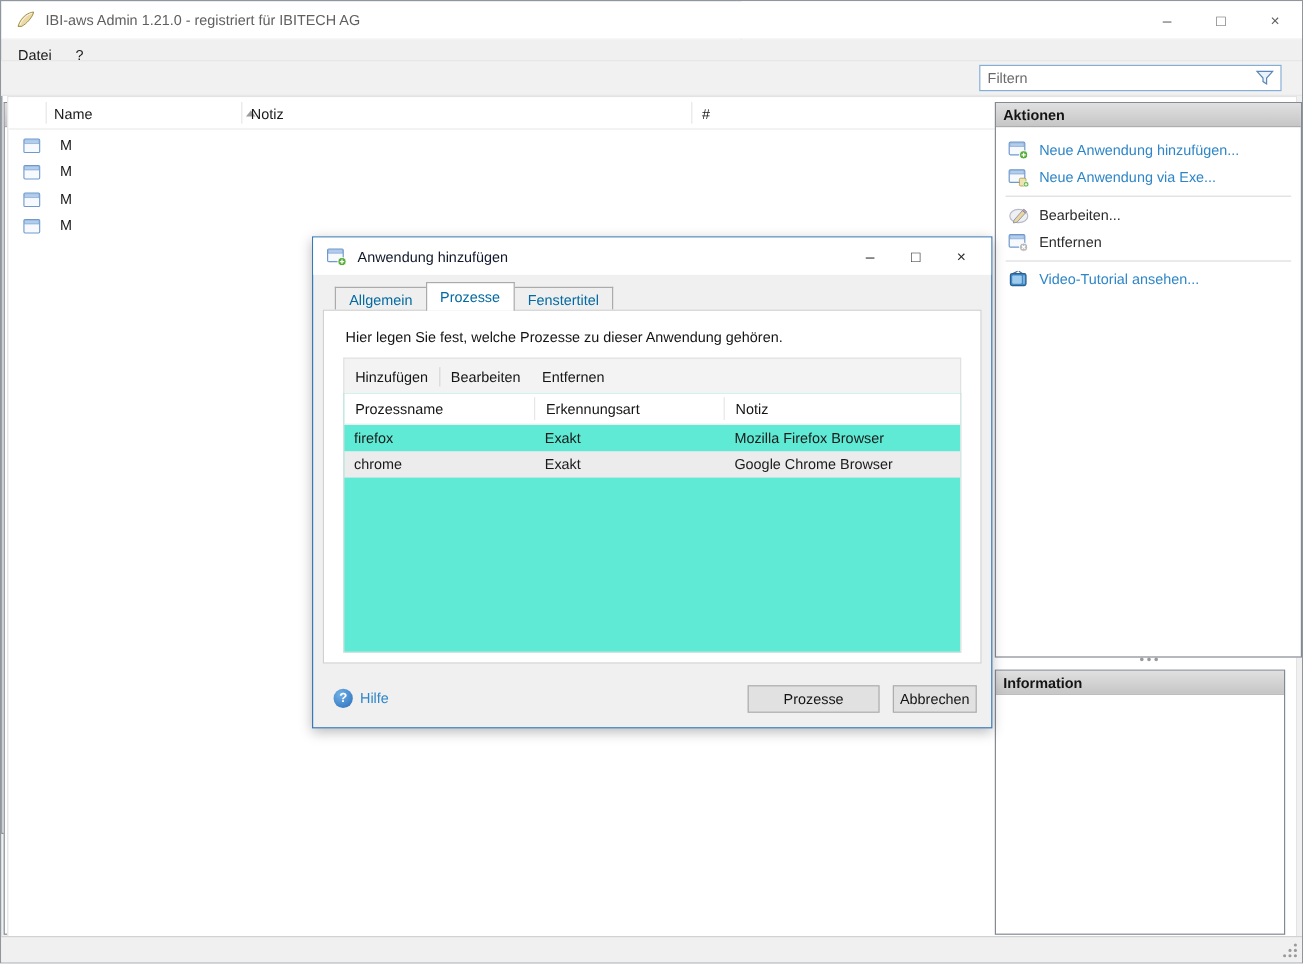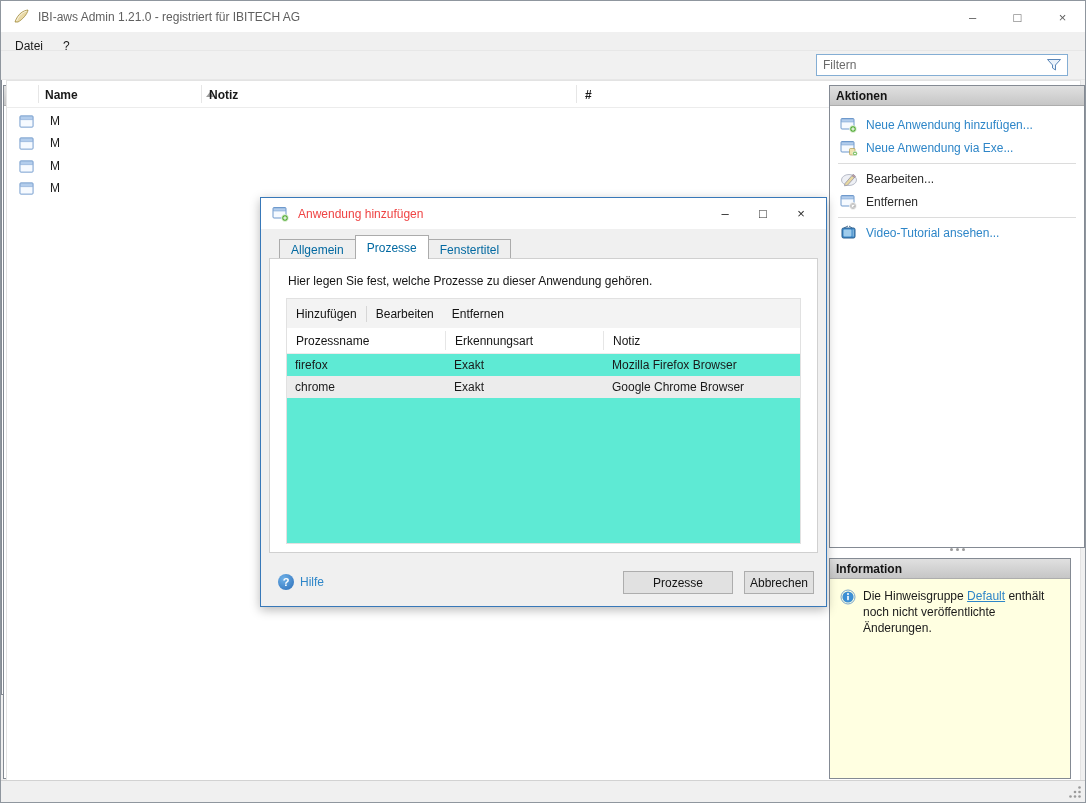--- a/index.html
+++ b/index.html
@@ -41,21 +41,21 @@
   .main-header { position:absolute; left:0; top:0; right:0; height:49px; background:#fff; display:flex; align-items:center; }
   .main-header .hicon { width:32px; height:30px; margin:0 10px 0 13px; }
   .main-title { font-size:17px; font-weight:600; color:#1a2740; letter-spacing:.2px; }
   .filterband { position:absolute; left:0; top:49px; right:0; height:30px; background:#f1f1f1; border-top:1px solid #e7e7e7; border-bottom:1px solid #e7e7e7; display:flex; align-items:center; justify-content:flex-end; }
   .filterbox { width:252px; height:22px; margin-right:17px; background:#fff; border:1px solid #84aed4; display:flex; align-items:center; }
   .filterbox input { flex:1; border:none; outline:none; font-family:"Liberation Sans",sans-serif; font-size:12px; padding:0 6px; color:#333; background:transparent; }
   .filterbox input::placeholder { color:#6a6a6a; }
   .filterbox .funnel { width:16px; height:14px; margin-right:5px; flex:0 0 16px; }
   .listbox { position:absolute; left:5px; right:4px; top:79px; bottom:13px; border:1px solid #e3e3e3; background:#fff; overflow:hidden; }
   .lheader { position:absolute; left:0; top:0; right:0; height:27px; background:#fff; border-bottom:1px solid #ececec; }
-  .lheader .hcell { position:absolute; top:0; height:27px; display:flex; align-items:center; font-weight:700; color:#1a1a1a; }
+  .lheader .hcell { position:absolute; top:0; height:27px; display:flex; align-items:center; font-weight:400; color:#1a1a1a; }
   .vline { position:absolute; top:4px; bottom:4px; width:1px; background:#e6e6e6; }
   .sortasc { width:0; height:0; border-left:4px solid transparent; border-right:4px solid transparent; border-bottom:5px solid #9c9c9c; margin-left:8px; }
   .lrow { position:absolute; left:0; right:0; height:22px; display:flex; align-items:center; }
   .lrow .ricon { width:17px; height:15px; margin-left:11px; flex:0 0 17px; }
   .lrow .rlabel { margin-left:15px; color:#1a1a1a; }
 
   
   #actions-panel { left:828px; top:84px; width:256px; height:463px; }
   .action-row { height:21px; display:flex; align-items:center; margin:2px 0 1px 10px; }
   .action-row .aicon { width:18px; height:16px; margin-right:8px; flex:0 0 18px; }
@@ -73,21 +73,21 @@
   .info-text a { color:#2e86c8; text-decoration:underline; }
 
   
   .statusbar { position:absolute; left:0; right:0; bottom:0; height:22px; background:#f0f0f0; border-top:1px solid #d2d2d2; }
   .resize-grip { position:absolute; right:3px; bottom:3px; width:14px; height:14px; }
 
   
   #dialog { position:absolute; left:259px; top:196px; width:567px; height:410px; background:#f0f0f0; border:1px solid #3878b8; box-shadow:0 3px 10px rgba(0,0,0,.28); z-index:10; }
   .dlg-titlebar { position:absolute; left:0; top:0; right:0; height:31px; background:#fff; display:flex; align-items:center; }
   .dlg-titlebar .dicon { width:18px; height:16px; margin:0 8px 0 11px; }
-  .dlg-title { color:#ef4444; }
+  .dlg-title { color:#0f172a; }
   .dlg-btns { position:absolute; right:6px; top:0; height:31px; display:flex; align-items:center; }
   .dlg-btn { width:38px; height:31px; display:flex; align-items:center; justify-content:center; color:#2a2a2a; font-size:13px; }
   .tabstrip { position:absolute; left:18px; top:39px; height:22px; display:flex; align-items:flex-end; }
   .tab { height:20px; padding:0 11px; background:#efefef; border:1px solid #ababab; border-bottom:none; display:flex; align-items:center; margin-right:-1px; color:#0369a1; }
   .tab.active { height:24px; background:#fff; position:relative; z-index:2; }
   .tabpanel { position:absolute; left:8px; right:8px; top:60px; height:295px; background:#fff; border:1px solid #d0d0d0; z-index:1; }
   .dlg-desc { position:absolute; left:18px; top:15px; color:#141414; }
   .inner-toolbar { position:absolute; left:16px; right:16px; top:39px; height:31px; background:#f3f3f3; border:1px solid #e1e1e1; display:flex; align-items:center; }
   .itb-item { padding:0 9px; color:#141414; }
   .itb-sep { width:1px; height:16px; background:#d6d6d6; }
@@ -370,29 +370,20 @@
   <div class="grip-dots">
       <i></i>
       <i></i>
       <i></i>
     </div>
 
   <div class="panel" id="info-panel">
     <div class="panel-header">
       <span>Information</span>
     </div>
-    <div class="info-body">
-      <svg class="info-icon" viewBox="0 0 16 16">
-        <circle cx="8" cy="8" r="7" fill="none" stroke="#7aa6cc" stroke-width="1"></circle>
-        <circle cx="8" cy="8" r="5.6" fill="#3c8fd4"></circle>
-        <rect x="7.2" y="6.8" width="1.6" height="4.6" rx=".8" fill="#fff"></rect>
-        <circle cx="8" cy="4.9" r="1" fill="#fff"></circle>
-      </svg>
-      <p class="info-text"><span>Die Hinweisgruppe </span><a href="#">Default</a><span> enthält noch nicht veröffentlichte Änderungen.</span></p>
-    </div>
   </div>
 
   <div class="statusbar">
     <svg class="resize-grip" viewBox="0 0 14 14">
       <circle cx="11.5" cy="2.5" r="1.3" fill="#9a9a9a"></circle>
       <circle cx="11.5" cy="7" r="1.3" fill="#9a9a9a"></circle>
       <circle cx="7" cy="7" r="1.3" fill="#9a9a9a"></circle>
       <circle cx="11.5" cy="11.5" r="1.3" fill="#9a9a9a"></circle>
       <circle cx="7" cy="11.5" r="1.3" fill="#9a9a9a"></circle>
       <circle cx="2.5" cy="11.5" r="1.3" fill="#9a9a9a"></circle>

